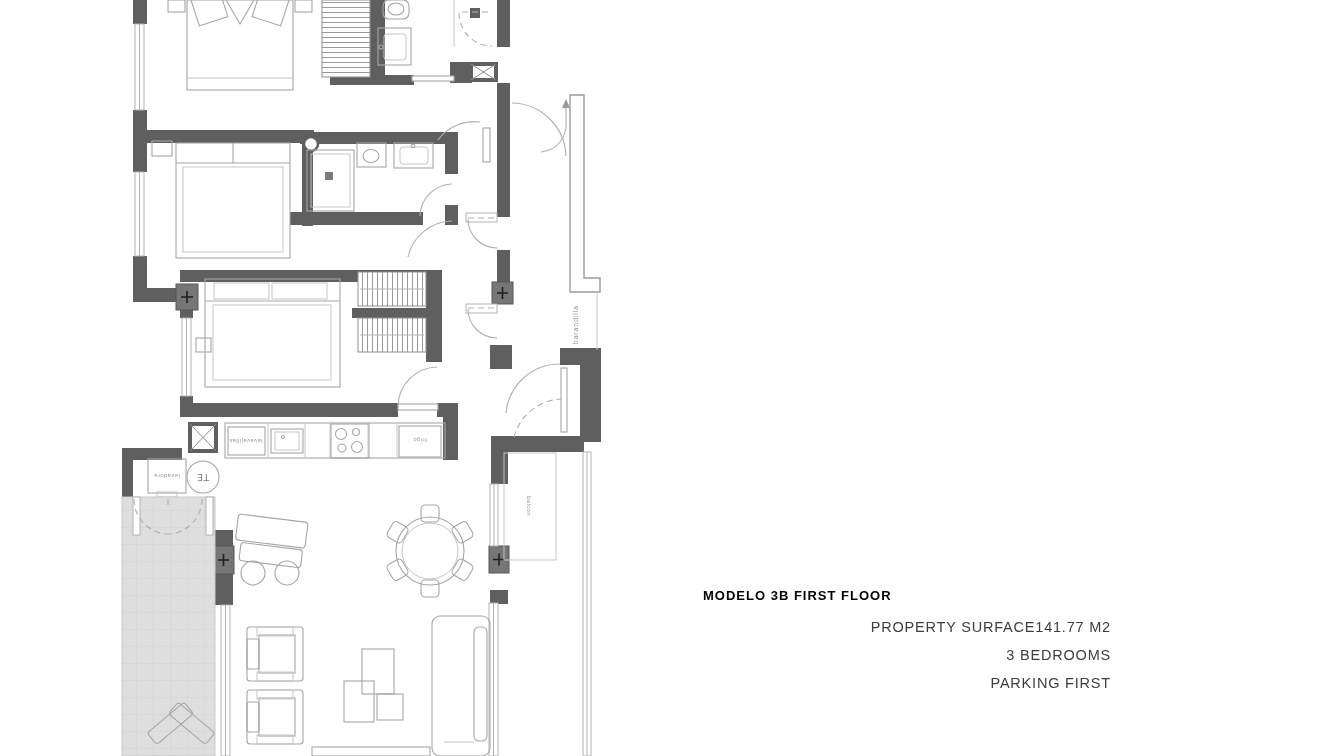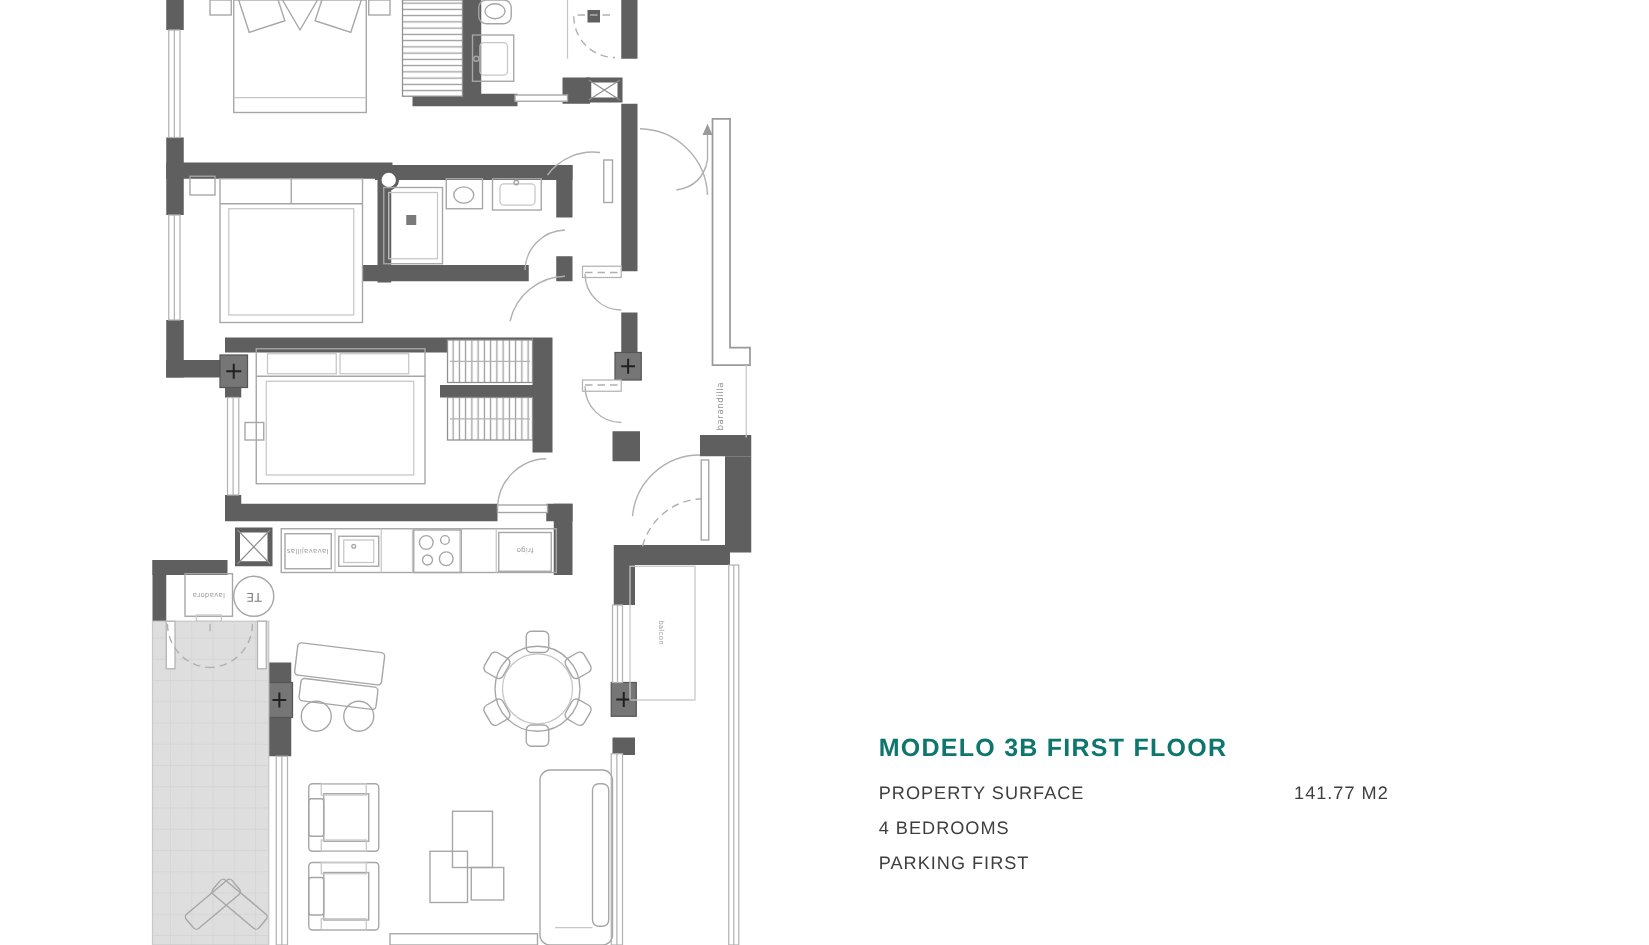--- a/index.html
+++ b/index.html
@@ -17,23 +17,23 @@
   .ddash{fill:none;stroke:#b0b0b0;stroke-width:1.1;stroke-dasharray:6 4;}
   .xbox{fill:#ffffff;stroke:#5f5f5f;stroke-width:4;}
   .xd{stroke:#8f8f8f;stroke-width:1;fill:none;}
   .col{fill:#767676;stroke:#565656;stroke-width:1;}
   .plus{stroke:#202020;stroke-width:1.6;}
   .lbl{fill:#949494;font-family:"DejaVu Sans",sans-serif;font-size:7px;letter-spacing:.4px;}
   .lbl-sm{fill:#9b9b9b;font-family:"DejaVu Sans",sans-serif;font-size:5.6px;letter-spacing:.2px;}
   .lbl-te{fill:#7d7d7d;font-family:"DejaVu Sans",sans-serif;font-size:9.5px;letter-spacing:.4px;}
   
   .info-panel{position:absolute;left:703px;top:588px;width:408px;color:#3e3e3e;}
-  .panel-title{font-size:20px;font-weight:bold;color:#0f766e;
+  .panel-title{font-size:13px;font-weight:bold;color:#000000;
                letter-spacing:1px;margin:0 0 17px 0;}
-  .panel-row{display:flex;justify-content:space-between;align-items:baseline;
+  .panel-row{display:flex;justify-content:flex-end;align-items:baseline;
              font-size:14.5px;letter-spacing:.8px;color:#3e3e3e;margin:0 0 13px 0;line-height:15px;}
   .row-value{text-align:right;}
 </style>
 </head>
 <body>
 
 <svg id="plan" width="660" height="756" viewBox="0 0 660 756" xmlns="http://www.w3.org/2000/svg">
   <defs>
     <pattern id="hstripe" width="6" height="5" patternUnits="userSpaceOnUse">
       <rect width="6" height="5" fill="#ffffff"></rect>
@@ -334,20 +334,20 @@
   </g>
 </svg>
 
 <div class="info-panel">
   <div class="panel-title">MODELO 3B FIRST FLOOR</div>
   <div class="panel-row">
     <span class="row-label">PROPERTY SURFACE</span>
     <span class="row-value">141.77 M2</span>
   </div>
   <div class="panel-row">
-    <span class="row-label">4 BEDROOMS</span>
+    <span class="row-label">3 BEDROOMS</span>
     <span class="row-value"></span>
   </div>
   <div class="panel-row">
     <span class="row-label">PARKING FIRST</span>
     <span class="row-value"></span>
   </div>
 </div>
 
 </body></html>

